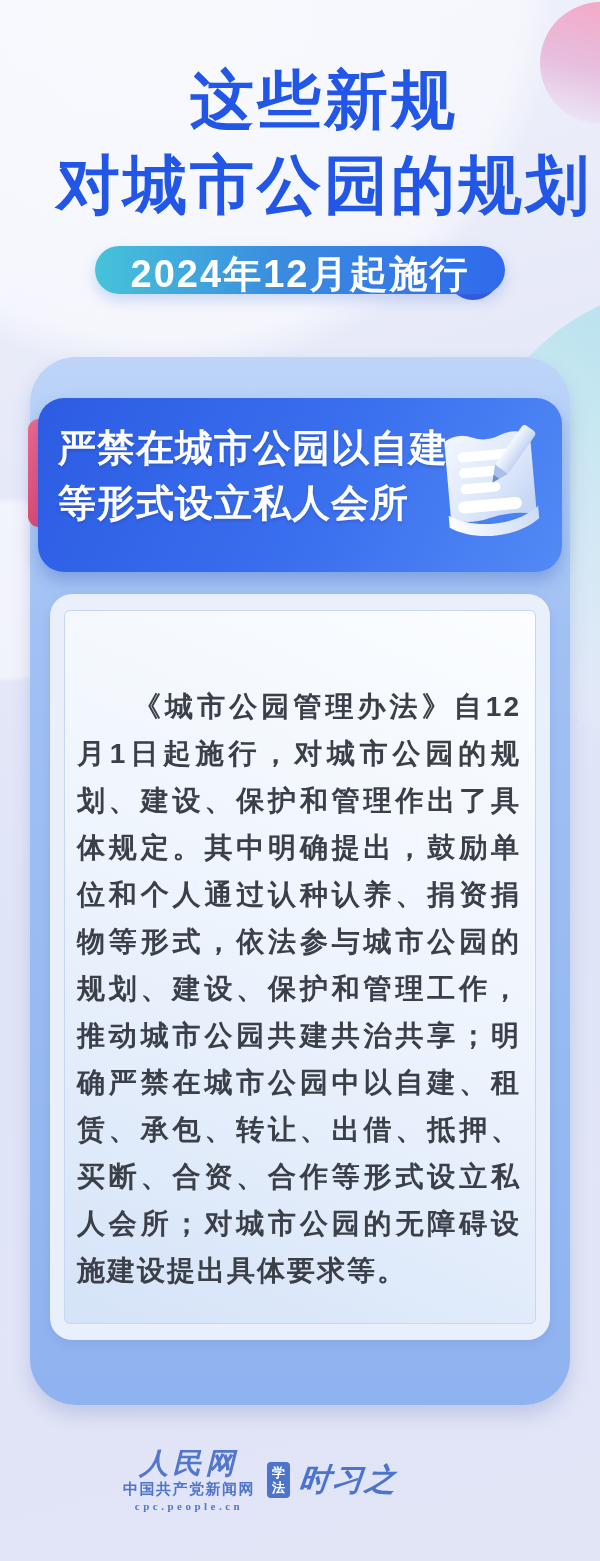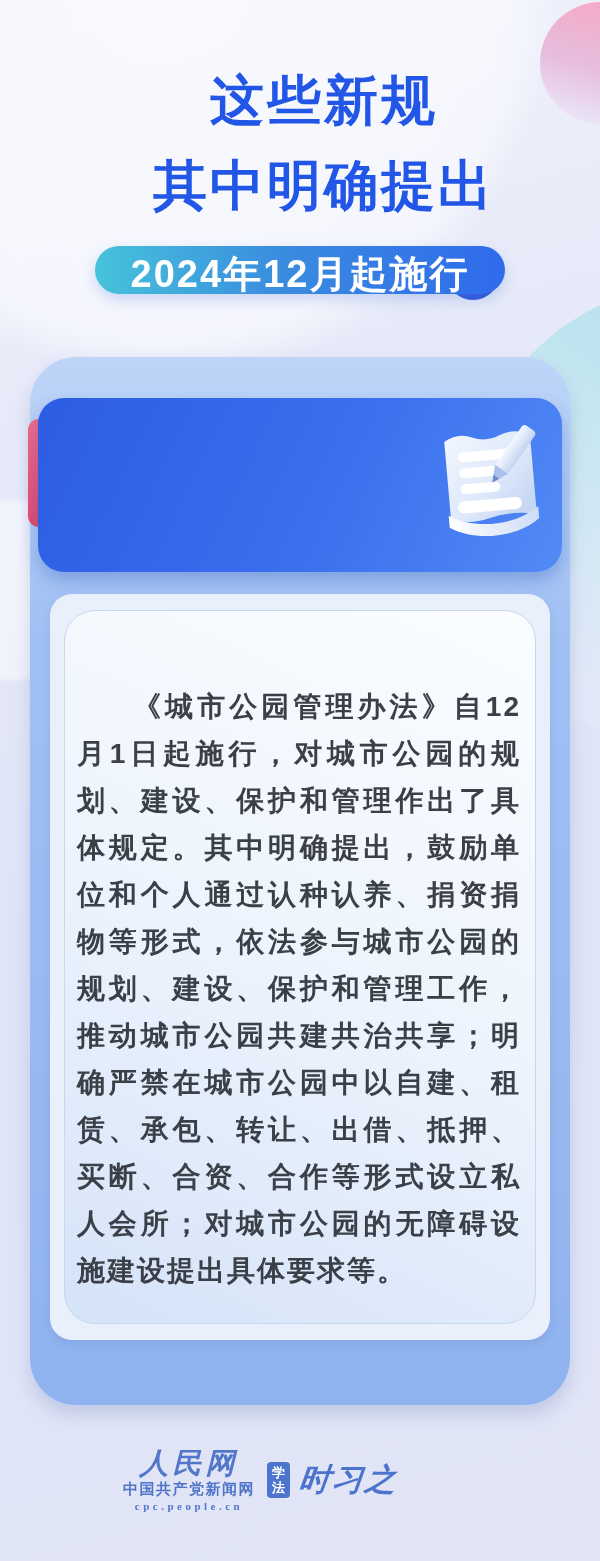--- a/index.html
+++ b/index.html
@@ -31,21 +31,21 @@
     background:rgba(255,255,255,.5); filter:blur(2px);
   }
   .deco-dot {
     left:446px; top:246px; width:54px; height:54px;
     background:linear-gradient(160deg,#4a74ee,#2b50d6);
   }
 
   
   .title-block { position:absolute; left:0; top:58px; width:600px; text-align:center; z-index:3; }
   .title-line {
-    font-size:54px; line-height:85px; font-weight:900; letter-spacing:3px;
+    font-size:64px; line-height:85px; font-weight:900; letter-spacing:3px;
     color:#2156e6; text-shadow:0 1px 0 rgba(255,255,255,.35);padding-left:48px;
   }
   .badge-wrap { position:absolute; left:0; top:246px; width:600px; text-align:center; z-index:3; }
   .badge {
     display:inline-block; height:48px; line-height:57px; padding:0 36px;
     border-radius:29px; color:#ffffff; font-size:38px; font-weight:800; letter-spacing:2px;
     background:linear-gradient(90deg,#46c3da 0%, #3a8cdf 45%, #2f6aec 100%);
     box-shadow:0 6px 14px rgba(70,120,220,.25);
   }
 
@@ -76,21 +76,21 @@
   }
   .doc-icon { position:absolute; right:10px; top:18px; width:122px; height:134px; }
 
   .body-outer {
     position:absolute; left:20px; top:237px; width:500px; height:746px;
     border-radius:22px; background:#e9f0fc;
     box-shadow:0 4px 10px rgba(90,115,180,.18);
   }
   .body-inner {
     position:absolute; left:14px; top:16px; right:14px; bottom:16px;
-    border-radius:31px; border:1px solid #c7d7f0;
+    border-radius:6px; border:1px solid #c7d7f0;
     background:linear-gradient(205deg,#fbfdff 0%, #eff5fd 45%, #d5e3f8 100%);
   }
   .body-text {
     padding:72px 14px 0 12px;
     font-size:28px; line-height:47px; letter-spacing:2px;
     color:#3b4048; font-weight:600;
     text-align:justify; text-indent:2em;
   }
 
   
@@ -123,32 +123,36 @@
 <div class="page">
 
   <div class="circle circle-soft-topleft"></div>
   <div class="circle circle-pink"></div>
   <div class="circle circle-teal"></div>
   <div class="circle circle-soft-left"></div>
   <div class="circle deco-dot"></div>
 
   <div class="title-block">
     <div class="title-line">这些新规</div>
-    <div class="title-line">其中明确提出</div>
+    <div class="title-line">对城市公园的规划</div>
   </div>
 
   <div class="badge-wrap">
     <div class="badge">2024年12月起施行</div>
   </div>
 
   <div class="panel">
 
     <div class="pink-tab"></div>
 
     <div class="header-card">
+      <div class="heading">
+        <div>严禁在城市公园以自建</div>
+        <div>等形式设立私人会所</div>
+      </div>
 
       <svg class="doc-icon" viewBox="0 0 122 134" aria-hidden="true">
         <defs>
           <linearGradient id="paperGrad" x1="0" y1="0" x2="1" y2="1">
             <stop offset="0" stop-color="#f3f7ff"></stop>
             <stop offset="0.55" stop-color="#dde8fa"></stop>
             <stop offset="1" stop-color="#bfd2f1"></stop>
           </linearGradient>
           <linearGradient id="curlGrad" x1="0" y1="0" x2="1" y2="0">
             <stop offset="0" stop-color="#ffffff"></stop>

